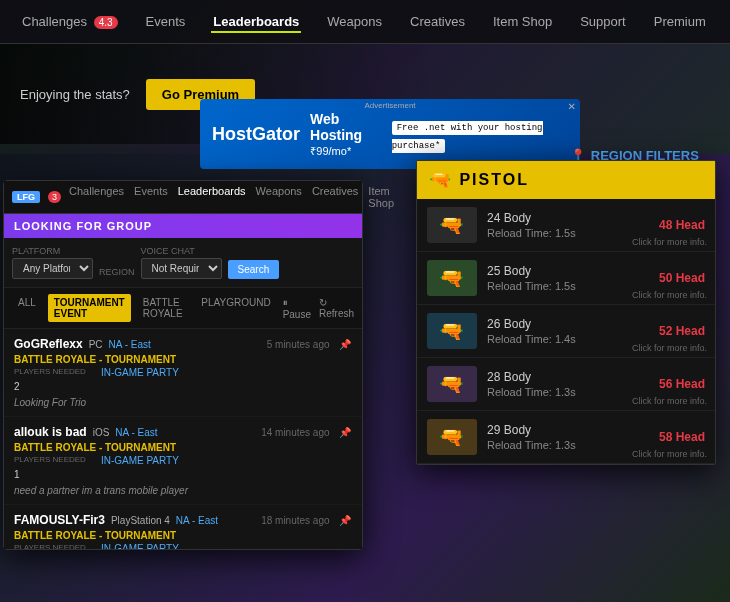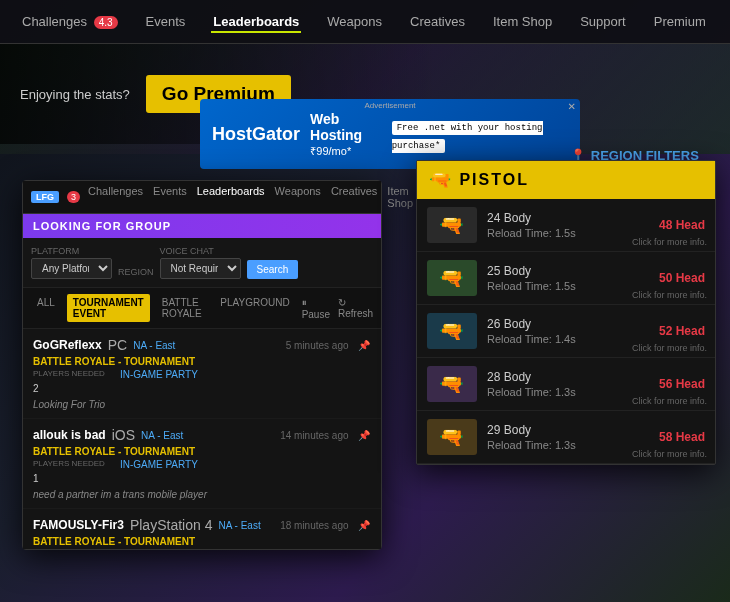--- a/index.html
+++ b/index.html
@@ -66,21 +66,21 @@
     .hero-text {
       color: #ccc;
       font-size: 13px;
     }
     .go-premium-btn {
       background: #e6c000;
       color: #000;
       border: none;
       padding: 8px 16px;
       font-weight: bold;
-      font-size: 19px;
+      font-size: 13px;
       cursor: pointer;
       border-radius: 3px;
     }
 
     
     .ad-banner {
       position: absolute;
       top: 55px;
       left: 200px;
       width: 380px;
@@ -190,21 +190,21 @@
       color: #ccc;
       padding: 2px 6px;
       font-size: 11px;
       border-radius: 2px;
     }
 
     
     .lfg-window {
       position: absolute;
       top: 180px;
-      left: 22px;
+      left: 3px;
       width: 360px;
       background: #1a1a1a;
       border: 1px solid #333;
       border-radius: 4px;
       z-index: 10;
       box-shadow: 0 8px 32px rgba(0,0,0,0.8);
     }
     .lfg-topbar {
       background: #111;
       padding: 4px 8px;
@@ -327,21 +327,21 @@
       gap: 6px;
       margin-bottom: 3px;
     }
     .lfg-username {
       color: #fff;
       font-size: 12px;
       font-weight: bold;
     }
     .lfg-platform {
       color: #aaa;
-      font-size: 14px;
+      font-size: 10px;
     }
     .lfg-region {
       color: #4dabf7;
       font-size: 10px;
     }
     .lfg-time {
       color: #666;
       font-size: 10px;
       margin-left: auto;
     }

